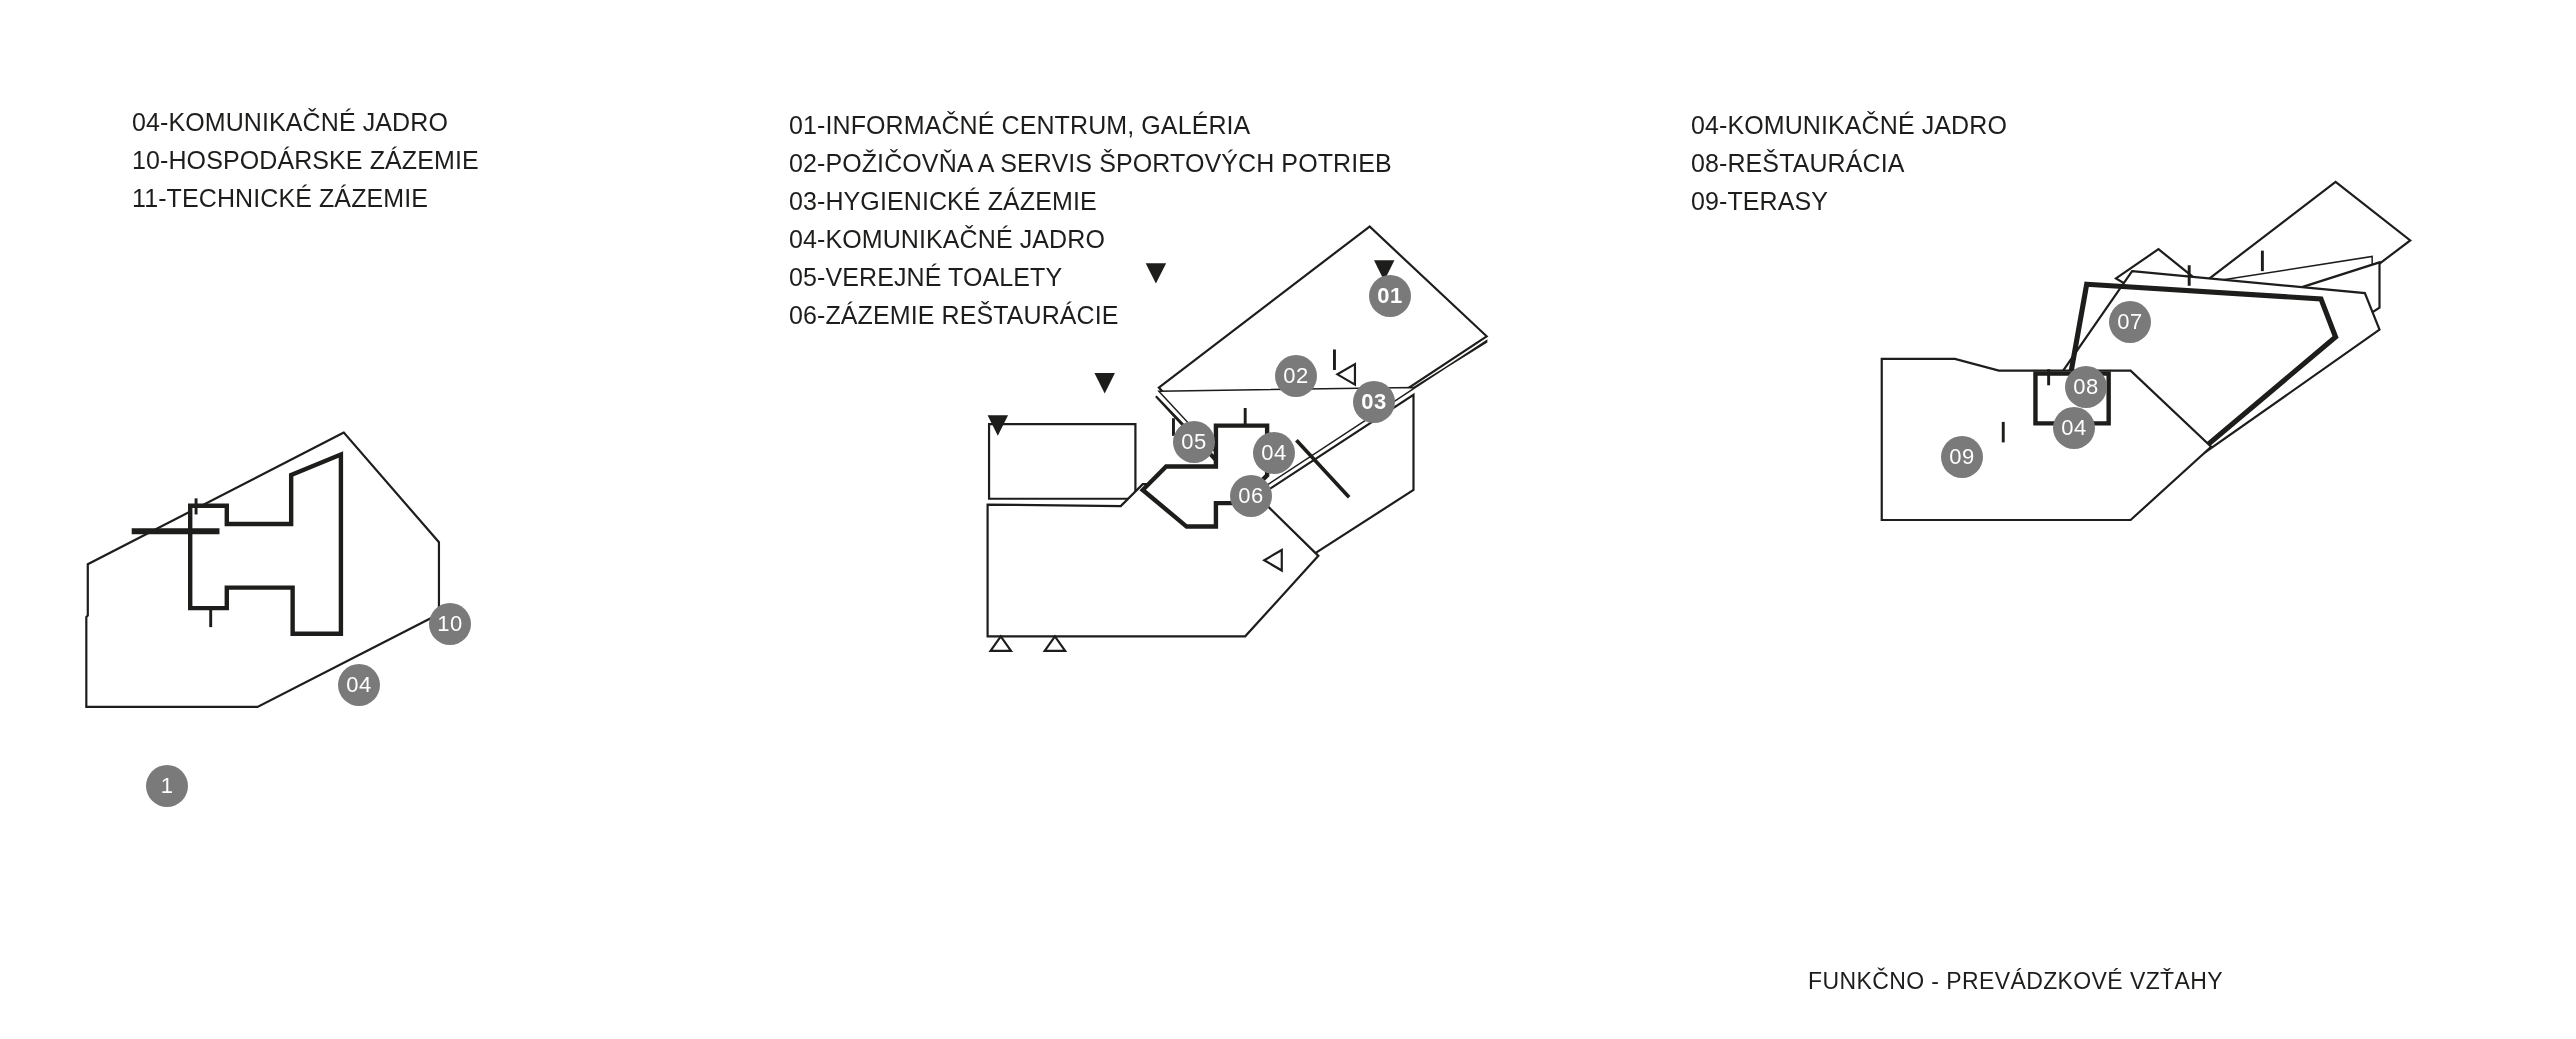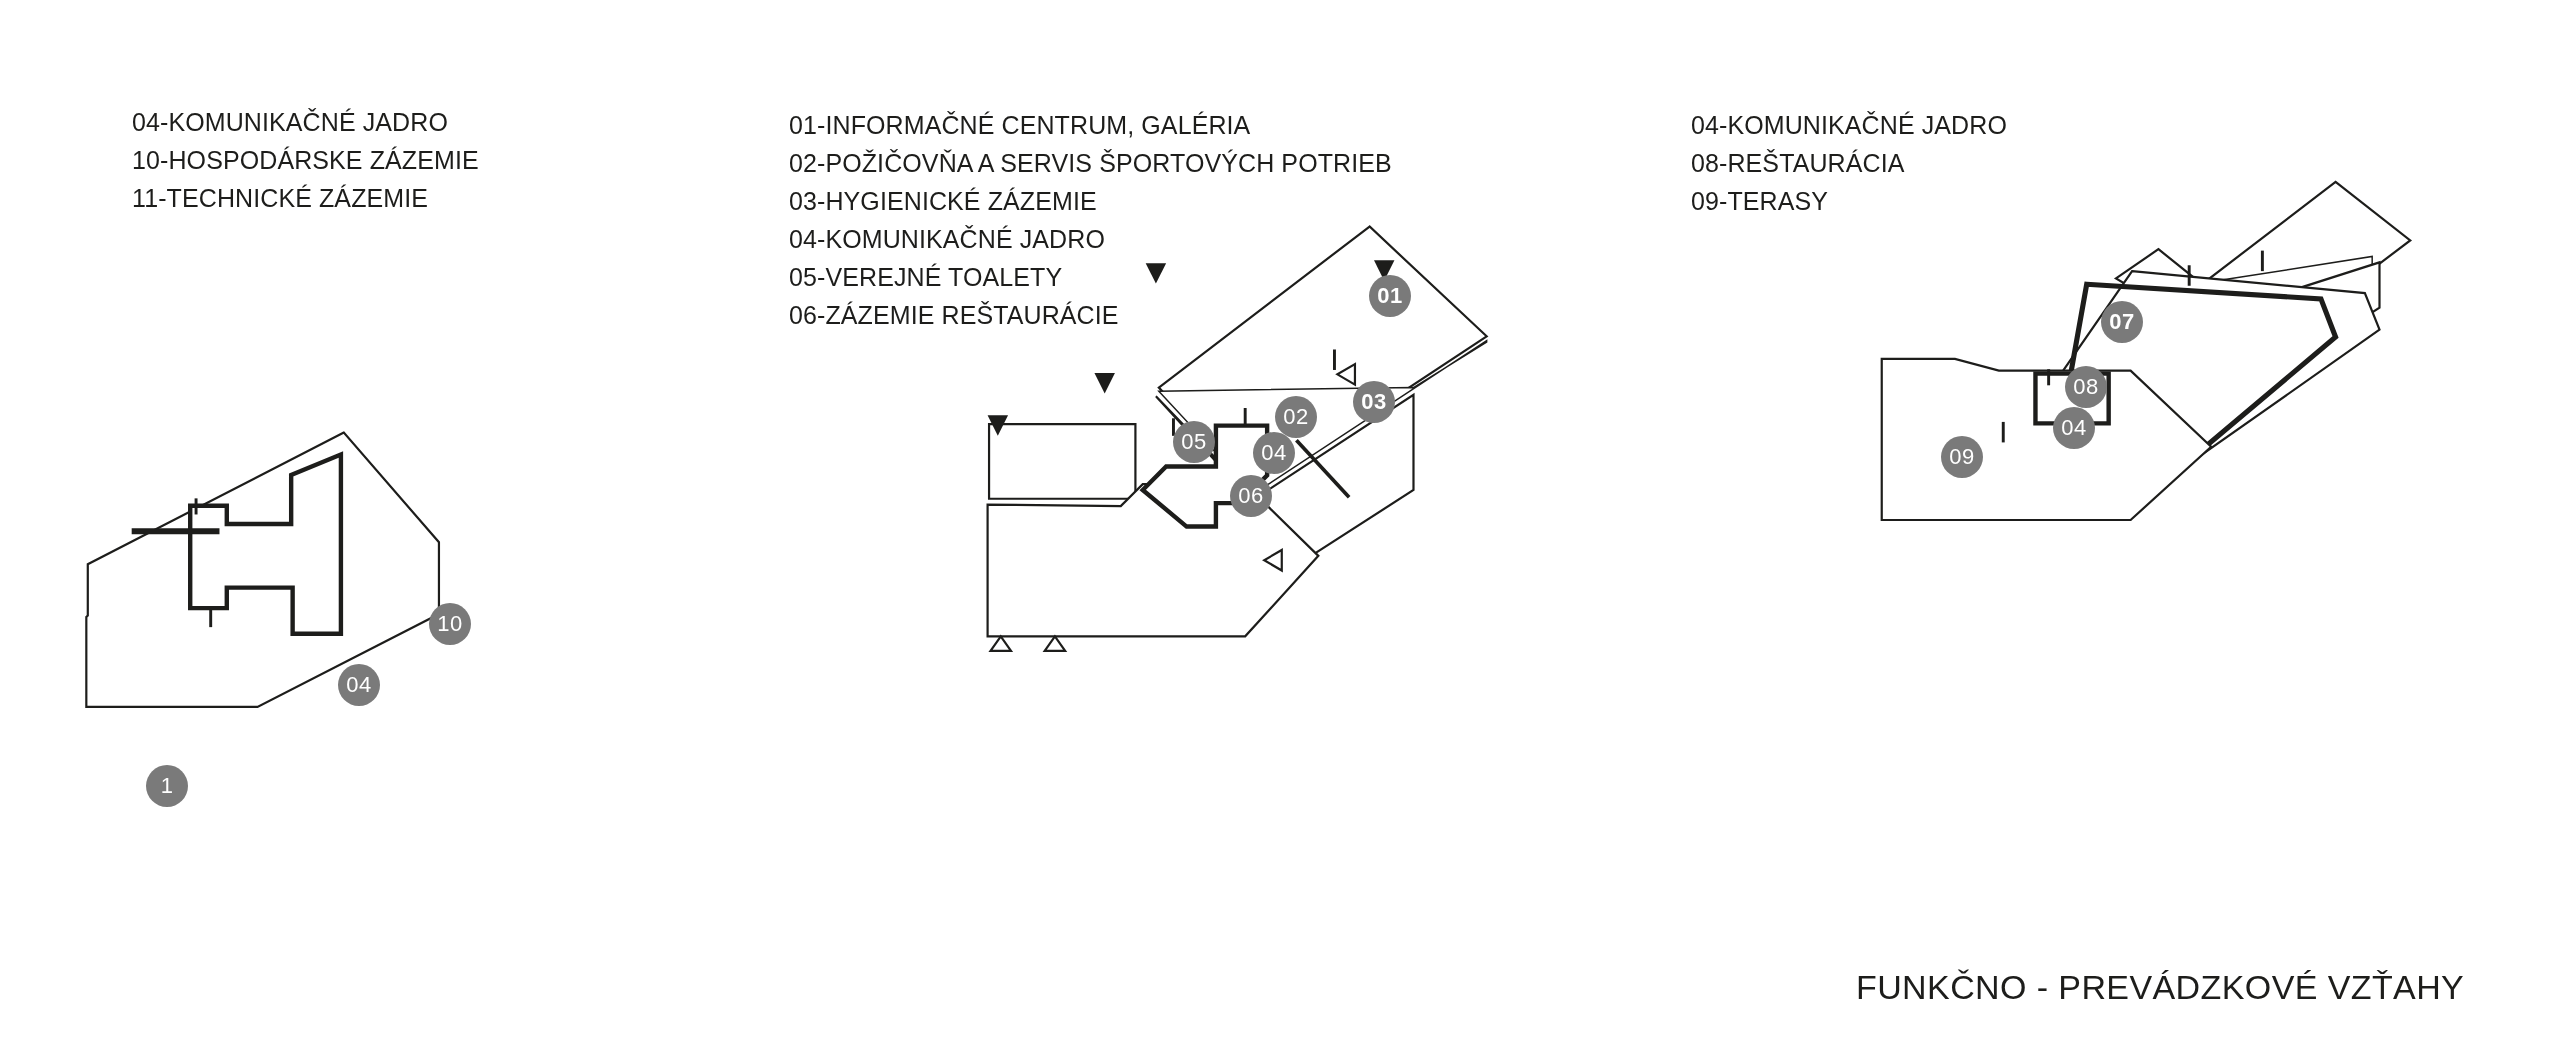--- a/index.html
+++ b/index.html
@@ -24,23 +24,23 @@
     color: #1d1d1b;
   }
   .legend div { display: block; }
 
   .legend-left   { left: 132px;  top: 103px; }
   .legend-mid    { left: 789px; top: 106px; }
   .legend-right  { left: 1691px; top: 106px; }
 
   .caption {
     position: absolute;
-    left: 1856px;
+    left: 1808px;
     top: 968px;
-    font-size: 34px;
+    font-size: 23px;
     letter-spacing: 0.4px;
     white-space: nowrap;
     color: #1d1d1b;
   }
 
   .plan {
     position: absolute;
   }
   .plan svg { display: block; overflow: visible; }
 
@@ -135,21 +135,21 @@
     <polygon points="118,338 146,338 132,366" fill="#1d1d1b"></polygon>
 
     <polygon points="620,268 620,296 596,282" stroke="#1d1d1b" stroke-width="3" fill="#ffffff"></polygon>
     <polygon points="520,522 520,550 496,536" stroke="#1d1d1b" stroke-width="3" fill="#ffffff"></polygon>
     <polygon points="122,660 150,660 136,640" stroke="#1d1d1b" stroke-width="3" fill="#ffffff"></polygon>
     <polygon points="196,660 224,660 210,640" stroke="#1d1d1b" stroke-width="3" fill="#ffffff"></polygon>
   </svg>
   <div class="badge" style="left:468px; top:107px;font-weight:bold;">
     <span>01</span>
   </div>
-  <div class="badge" style="left:374px; top:187px;margin-top:41px;">
+  <div class="badge" style="left:374px; top:187px;">
     <span>02</span>
   </div>
   <div class="badge" style="left:452px; top:213px;font-weight:bold;">
     <span>03</span>
   </div>
   <div class="badge" style="left:352px; top:264px;">
     <span>04</span>
   </div>
   <div class="badge" style="left:272px; top:253px;">
     <span>05</span>
@@ -173,21 +173,21 @@
     <path d="M 20 280 L 20 500 L 360 500 L 470 400 L 360 296 L 180 296 L 120 280 Z" stroke="#1d1d1b" stroke-width="3" fill="#ffffff"></path>
 
     <path d="M 230 300 L 230 368 L 330 368 L 330 300 Z" stroke="#1d1d1b" stroke-width="6" fill="#ffffff"></path>
     <line x1="248" y1="294" x2="248" y2="316" stroke="#1d1d1b" stroke-width="4"></line>
     <line x1="186" y1="366" x2="186" y2="394" stroke="#1d1d1b" stroke-width="4"></line>
     <line x1="440" y1="152" x2="440" y2="180" stroke="#1d1d1b" stroke-width="4"></line>
     <line x1="540" y1="132" x2="540" y2="160" stroke="#1d1d1b" stroke-width="4"></line>
 
     <polygon points="130,404 130,432 156,418" fill="#1d1d1b"></polygon>
   </svg>
-  <div class="badge" style="left:234px; top:147px;font-weight:bold;">
+  <div class="badge" style="left:242px; top:147px;">
     <span>07</span>
   </div>
   <div class="badge" style="left:198px; top:212px;">
     <span>08</span>
   </div>
   <div class="badge" style="left:186px; top:253px;">
     <span>04</span>
   </div>
   <div class="badge" style="left:74px; top:282px;">
     <span>09</span>

